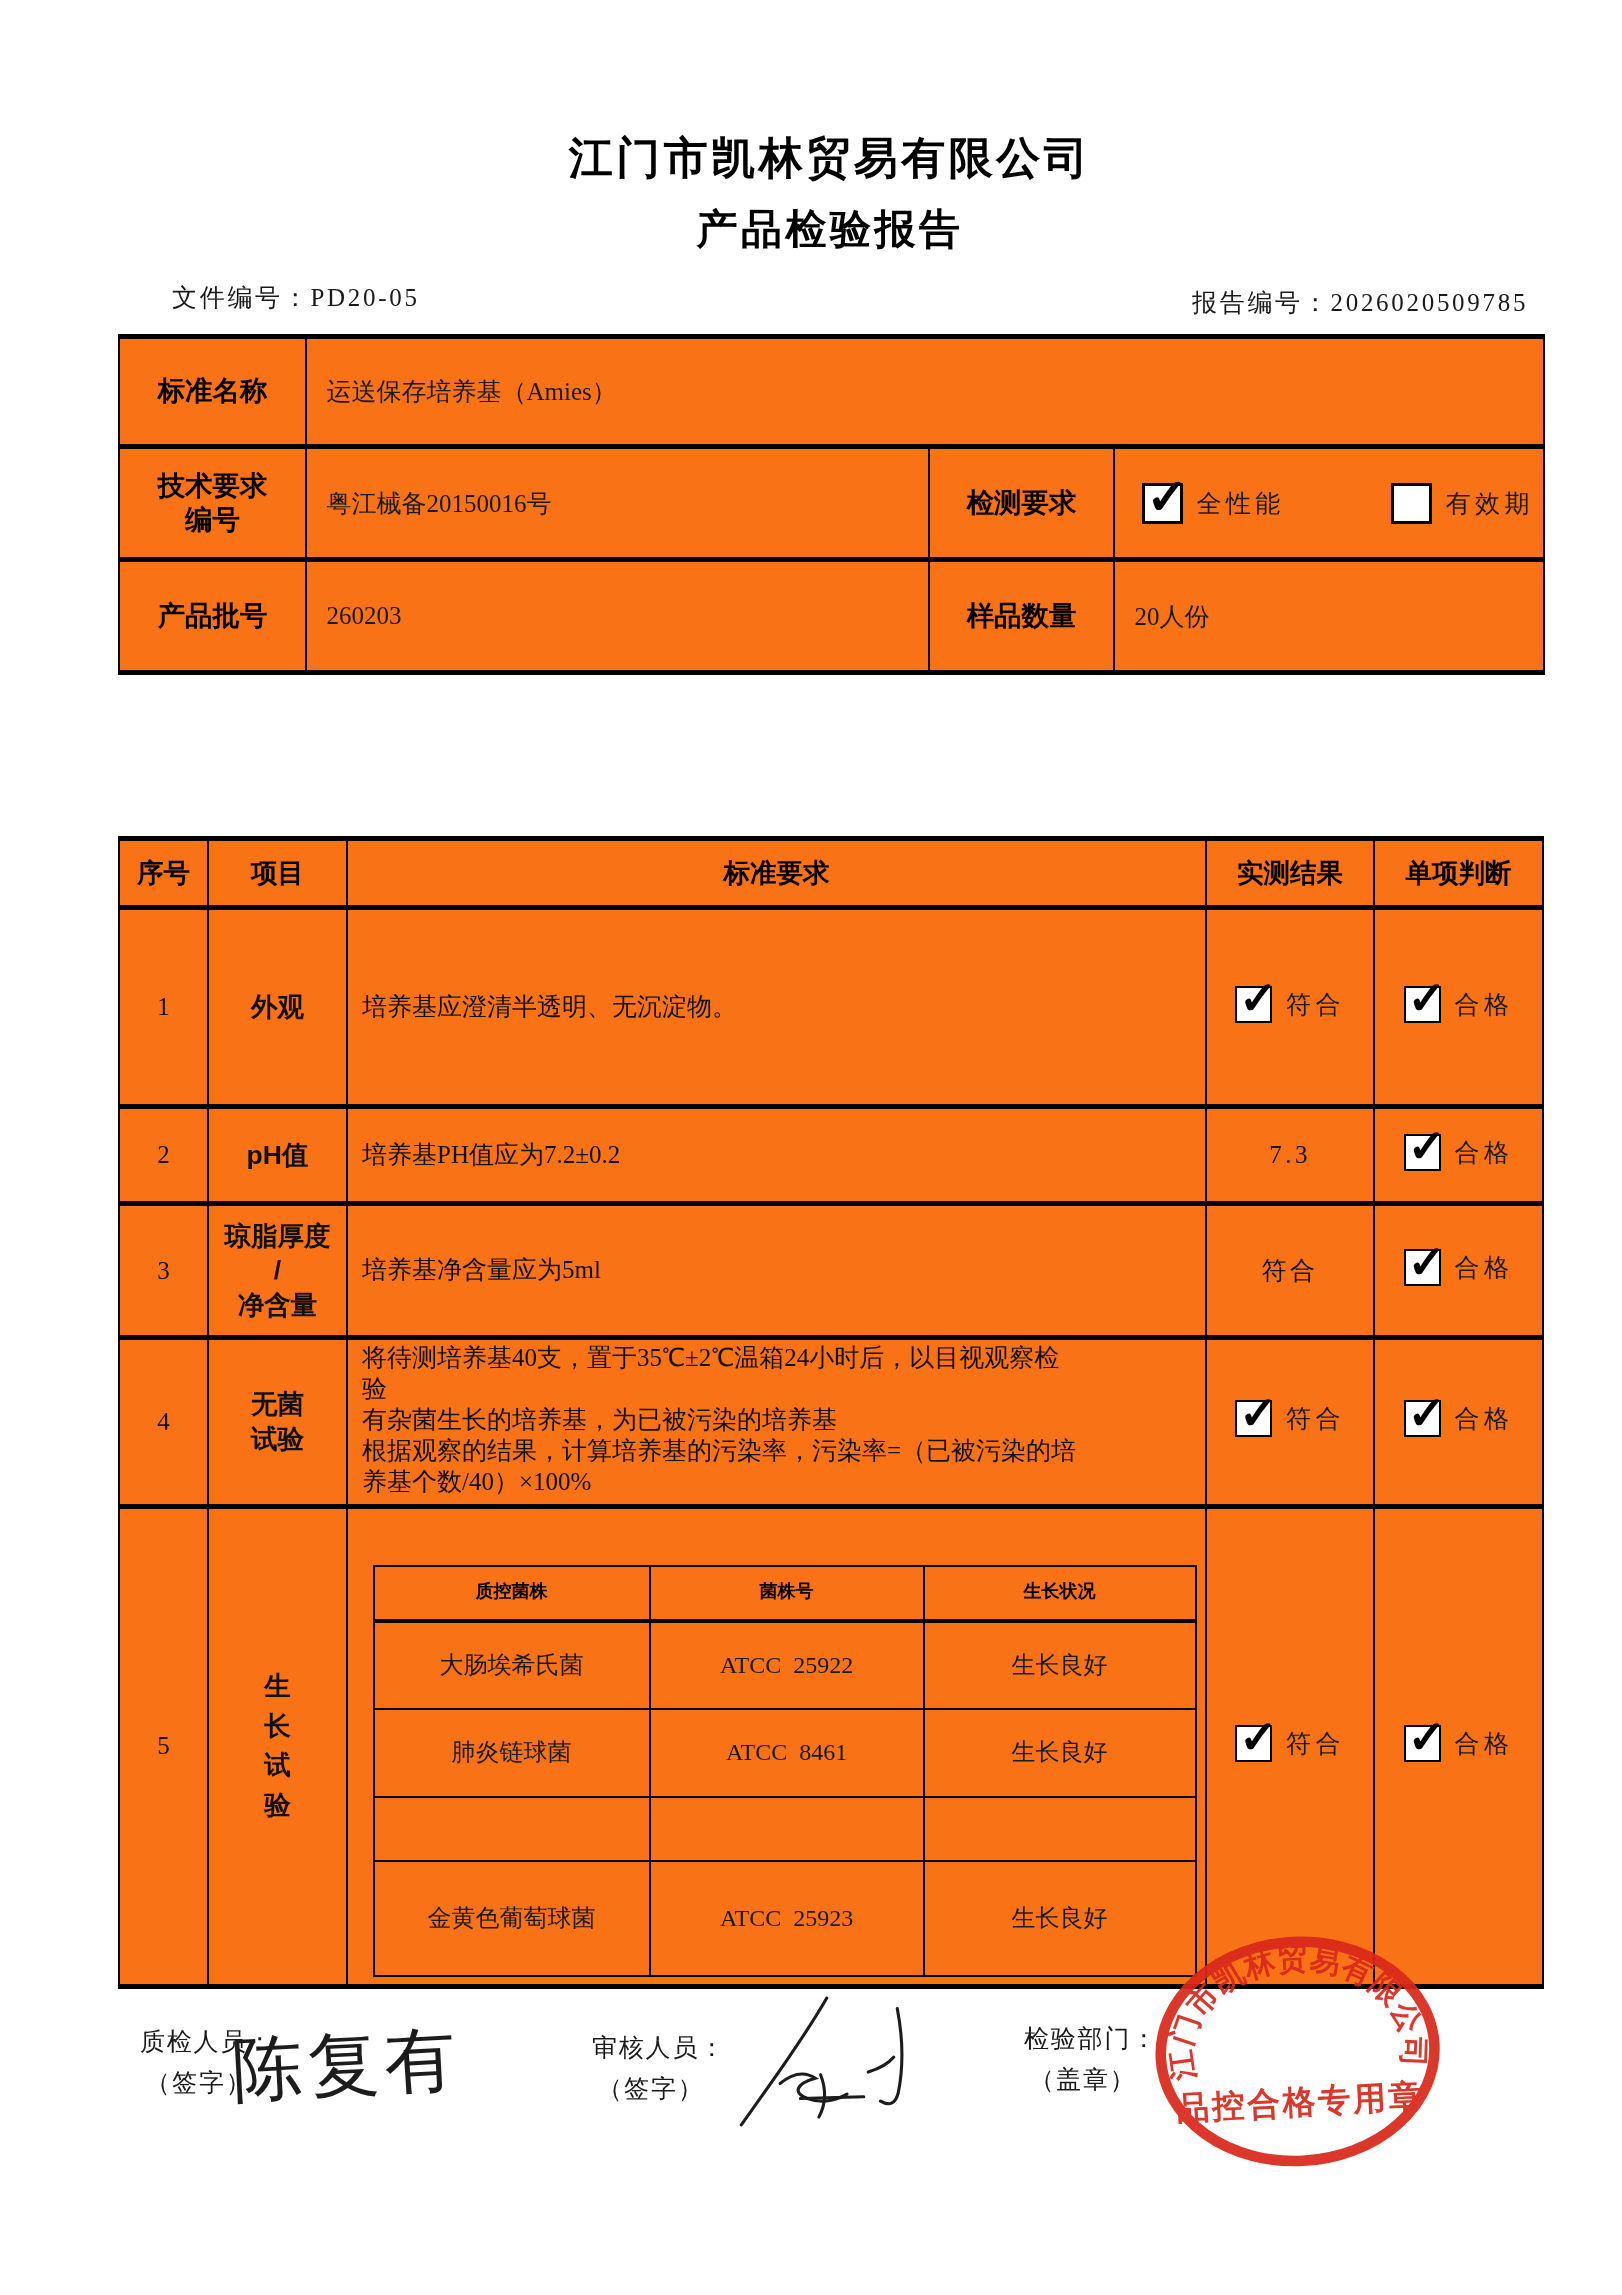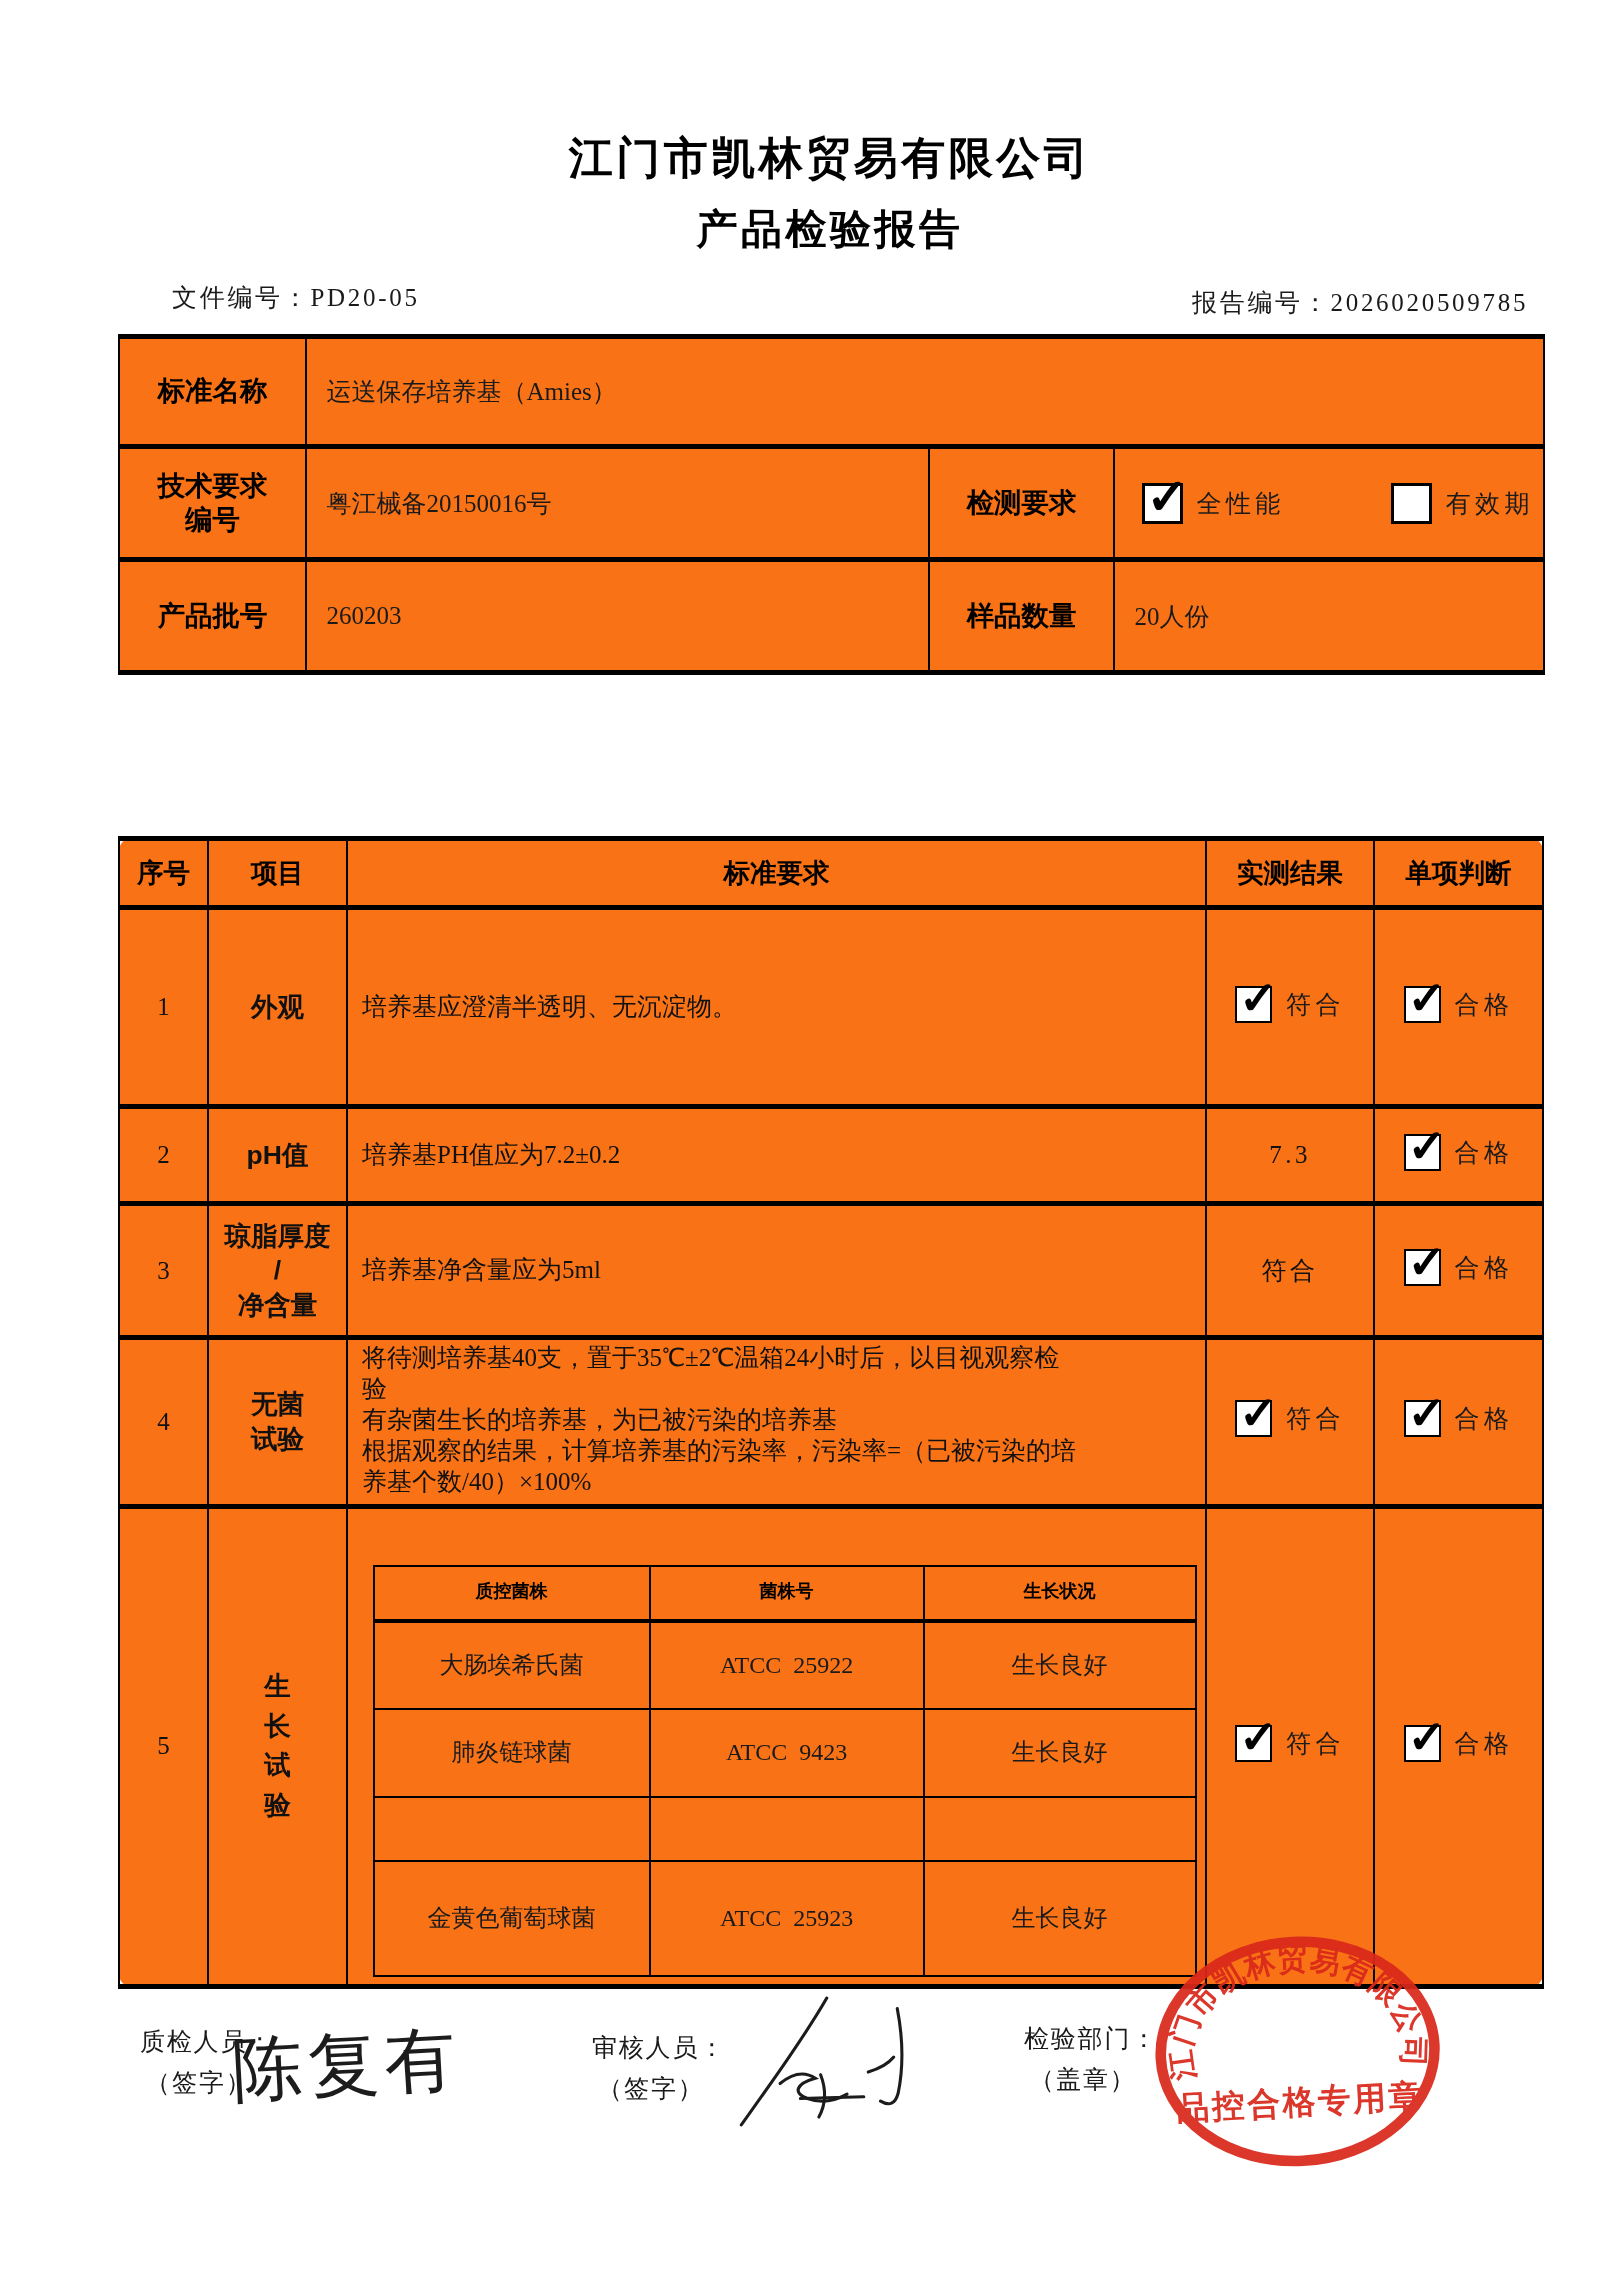--- a/index.html
+++ b/index.html
@@ -44,21 +44,21 @@
     font-family: "Liberation Sans", sans-serif;
     font-weight: bold; font-size: 27.4px; text-align: center; color: #000;
     line-height: 1.25;
   }
   .val {
     font-size: 25px; text-align: left; padding-left: 19.5px; color: #1a1a1a;
   }
 
   .info-table { position: absolute; left: 118px; top: 334px; width: 1424px; }
 
-  .results-table { position: absolute; left: 118px; top: 836px; width: 1424px; border-radius: 18px; }
+  .results-table { position: absolute; left: 118px; top: 836px; width: 1424px; }
   .results-table .hdr {
     font-family: "Liberation Sans", sans-serif; font-weight: bold;
     font-size: 26.5px; text-align: center; color: #000;
   }
   .c-seq { font-size: 25px; text-align: center; }
   .c-item { font-family: "Liberation Sans", sans-serif; font-weight: bold;
             font-size: 26.5px; text-align: center; line-height: 1.3; }
   .c-req { font-size: 25px; text-align: left; padding: 7px 14px; line-height: 1.3; margin-left: 48px; }
   .c-req .req-line { line-height: 31px; }
   .c-center { text-align: center; font-size: 25px; letter-spacing: 3.5px; }
@@ -294,21 +294,21 @@
             <td>菌株号</td>
             <td>生长状况</td>
           </tr>
           <tr style="height:88px">
             <td>大肠埃希氏菌</td>
             <td class="pre">ATCC  25922</td>
             <td>生长良好</td>
           </tr>
           <tr style="height:88px">
             <td>肺炎链球菌</td>
-            <td class="pre">ATCC  9423</td>
+            <td class="pre">ATCC  8461</td>
             <td>生长良好</td>
           </tr>
           <tr style="height:64px">
             <td></td>
             <td></td>
             <td></td>
           </tr>
           <tr style="height:115px">
             <td>金黄色葡萄球菌</td>
             <td class="pre">ATCC  25923</td>

